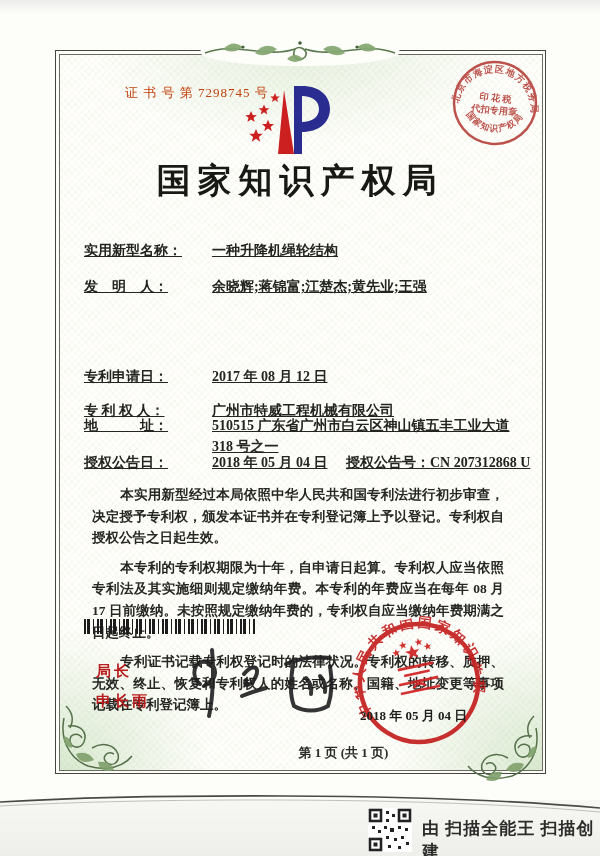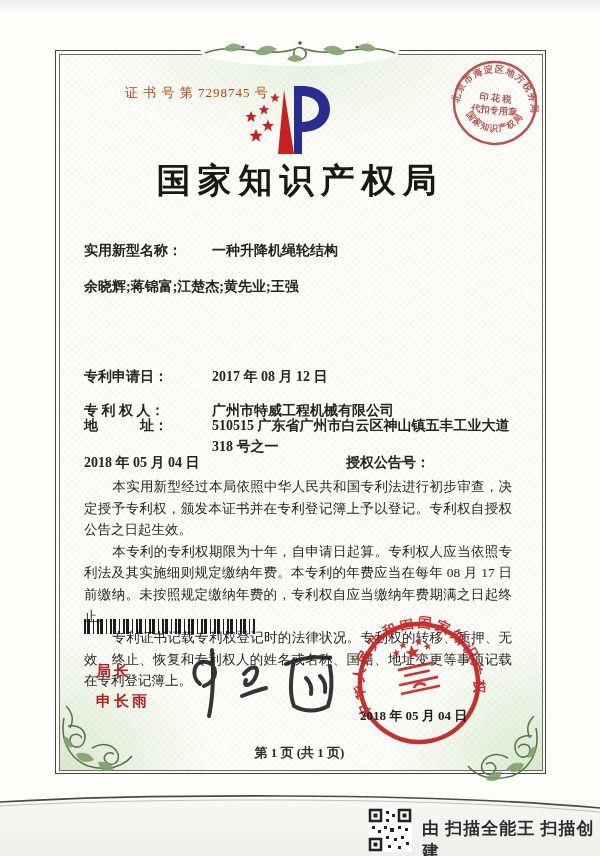--- a/index.html
+++ b/index.html
@@ -20,43 +20,43 @@
       repeating-linear-gradient(-47deg,rgba(120,170,110,.06) 0 1px,rgba(0,0,0,0) 1px 5px),
       #fffefb;}
 
   
   .cert-no{position:absolute;left:82px;top:84px;font-size:13px;font-weight:normal;
     color:#c2410c;letter-spacing:1px;margin-left:43px;}
   .logo{position:absolute;left:238px;top:84px;width:96px;height:76px;}
   .title{position:absolute;left:0;top:158px;width:600px;text-align:center;
     font-size:34px;font-weight:bold;color:#181815;letter-spacing:7px;}
   .f-row{position:absolute;left:84px;display:flex;font-size:14px;font-weight:bold;
-    color:#242421;line-height:21px;}
+    color:#242421;line-height:21px;text-decoration:underline;}
   .f-label{flex:0 0 128px;white-space:nowrap;}
   .f-value{width:292px;}
   .f-value.wide{width:300px;}
   .pair{display:flex;}
   .pair.first{flex:0 0 262px;}
   .paras{position:absolute;left:84px;top:476px;width:428px;font-size:13.5px;
     line-height:1.6;color:#262623;font-weight:500;text-align:justify;}
-  .paras p{margin:0;text-indent:2.1em;}
+  .paras p{margin:8px;text-indent:2.1em;font-weight:bold;}
 
   .barcode{position:absolute;left:84px;top:619px;width:172px;height:15px;
     background:repeating-linear-gradient(90deg,#1c1c1c 0 2px,rgba(0,0,0,0) 2px 3px,
       #1c1c1c 3px 6px,rgba(0,0,0,0) 6px 9px,#1c1c1c 9px 10px,rgba(0,0,0,0) 10px 13px);}
 
   .signer{position:absolute;left:96px;top:656px;font-size:15px;font-weight:bold;
     color:#b91c1c;letter-spacing:3px;line-height:30px;}
   .signature{position:absolute;left:178px;top:636px;width:180px;height:90px;}
   .main-seal{position:absolute;left:354px;top:618px;width:130px;height:130px;
     transform:rotate(-12deg);opacity:.92;}
   .issue-date{position:absolute;left:360px;top:707px;font-size:13px;font-weight:bold;
     color:#1e1e1c;z-index:5;}
   .page-footer{position:absolute;left:55px;top:744px;width:489px;text-align:center;
-    font-size:13px;font-weight:bold;color:#2a2a27;}
+    font-size:13px;font-weight:bold;color:#2a2a27;padding-left:44px;}
 
   .top-seal{position:absolute;left:450px;top:58px;width:90px;height:90px;
     transform:rotate(6deg);opacity:.88;}
   .ornament-top{position:absolute;left:195px;top:33px;width:210px;height:38px;}
   .flourish{position:absolute;width:84px;height:96px;}
   .flourish.bl{left:58px;top:678px;}
   .flourish.br{left:458px;top:688px;transform:scaleX(-1);}
 
   
   .scan-bottom{position:absolute;left:0;top:800px;width:600px;height:56px;
@@ -156,40 +156,43 @@
     <text x="44" y="54" text-anchor="middle" font-size="9" font-weight="bold" fill="#b43b35">代扣专用章</text>
   </svg>
 
   <div class="title">国家知识产权局</div>
 
   <div class="f-row" style="top:240px">
     <span class="f-label">实用新型名称：</span>
     <span class="f-value">一种升降机绳轮结构</span>
   </div>
   <div class="f-row" style="top:276px">
+    <span class="f-label">发　明　人：</span>
     <span class="f-value">余晓辉;蒋锦富;江楚杰;黄先业;王强</span>
   </div>
   <div class="f-row" style="top:366px">
     <span class="f-label">专利申请日：</span>
     <span class="f-value">2017 年 08 月 12 日</span>
   </div>
   <div class="f-row" style="top:400px">
     <span class="f-label">专 利 权 人：</span>
     <span class="f-value">广州市特威工程机械有限公司</span>
   </div>
   <div class="f-row" style="top:415px">
     <span class="f-label">地　　　址：</span>
     <span class="f-value wide">510515 广东省广州市白云区神山镇五丰工业大道 318 号之一</span>
   </div>
   <div class="f-row" style="top:452px">
     <span class="pair first">
+      <span class="f-label">授权公告日：</span>
       <span>2018 年 05 月 04 日</span>
     </span>
     <span class="pair">
       <span style="margin-right:0">授权公告号：</span>
+      <span>CN 207312868 U</span>
     </span>
   </div>
 
   <div class="paras">
     <p>本实用新型经过本局依照中华人民共和国专利法进行初步审查，决定授予专利权，颁发本证书并在专利登记簿上予以登记。专利权自授权公告之日起生效。</p>
     <p>本专利的专利权期限为十年，自申请日起算。专利权人应当依照专利法及其实施细则规定缴纳年费。本专利的年费应当在每年 08 月 17 日前缴纳。未按照规定缴纳年费的，专利权自应当缴纳年费期满之日起终止。</p>
     <p>专利证书记载专利权登记时的法律状况。专利权的转移、质押、无效、终止、恢复和专利权人的姓名或名称、国籍、地址变更等事项记载在专利登记簿上。</p>
   </div>
 
   <div class="barcode"></div>

